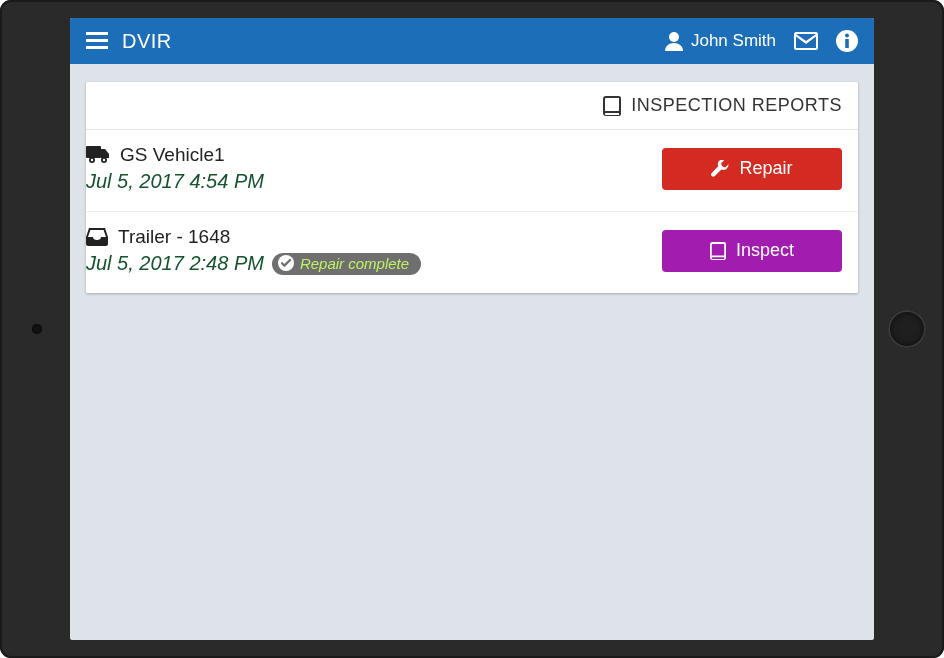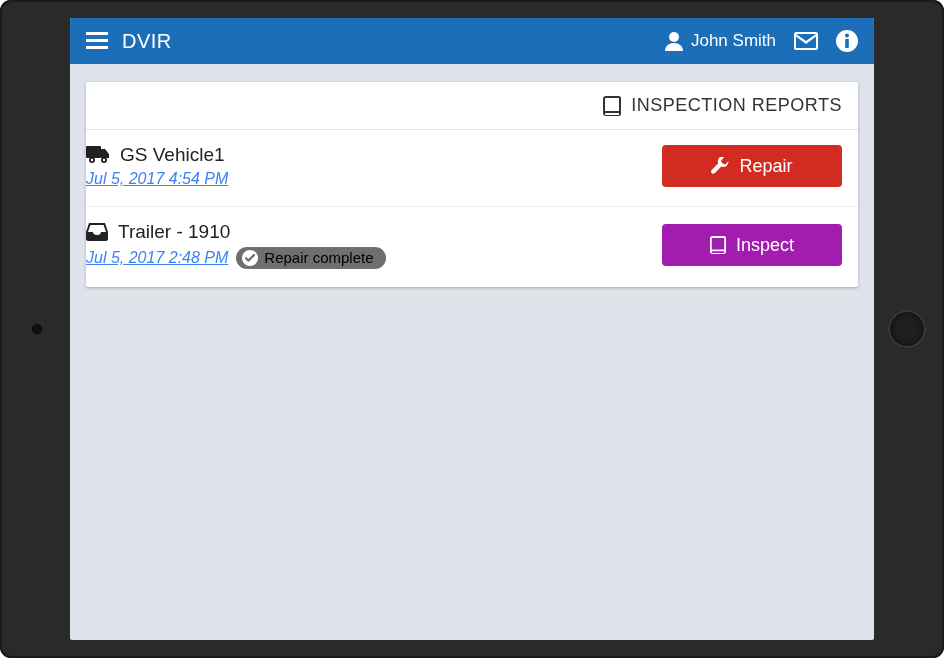--- a/index.html
+++ b/index.html
@@ -110,30 +110,30 @@
     margin-bottom: 4px;
     font-weight: 400;
   }
   .report-sub-line {
     display: flex;
     align-items: center;
     gap: 8px;
   }
   .report-time {
     font-style: italic;
-    color: #3b82f6;
-    font-size: 16px;
-    text-decoration: underline;
+    color: #14532d;
+    font-size: 20px;
   }
   .status-pill {
     display: inline-flex;
     align-items: center;
     gap: 6px;
     background: #6f6f6f;
-    color: #000000;
+    color: #bef264;
+    font-style: italic;
     font-size: 15px;
     padding: 2px 12px 3px 6px;
     border-radius: 14px;
   }
   .action-btn {
     min-width: 180px;
     height: 42px;
     border: none;
     border-radius: 4px;
     color: #fff;
@@ -232,21 +232,21 @@
       </div>
 
       <div class="report-row">
         <div class="report-left">
           <div class="report-title-line">
             <span class="icon">
               <svg width="22" height="18" viewBox="0 0 22 18" fill="#222">
                   <path d="M3 0h16l3 9v7c0 1-1 2-2 2H2c-1 0-2-1-2-2V9L3 0zm1.4 2L2 9h5c0 2 1.5 3 4 3s4-1 4-3h5L17.6 2H4.4z"></path>
                 </svg>
             </span>
-            <span>Trailer - 1910</span>
+            <span>Trailer - 1648</span>
           </div>
           <div class="report-sub-line">
             <span class="report-time">Jul 5, 2017 2:48 PM</span>
             <span class="status-pill">
               <span class="icon">
                 <svg width="16" height="16" viewBox="0 0 16 16">
                     <circle cx="8" cy="8" r="8" fill="#fff"></circle>
                     <path d="M4 8.2l2.4 2.4L12 5" stroke="#6f6f6f" stroke-width="2.2" fill="none" stroke-linecap="round" stroke-linejoin="round"></path>
                   </svg>
               </span>

